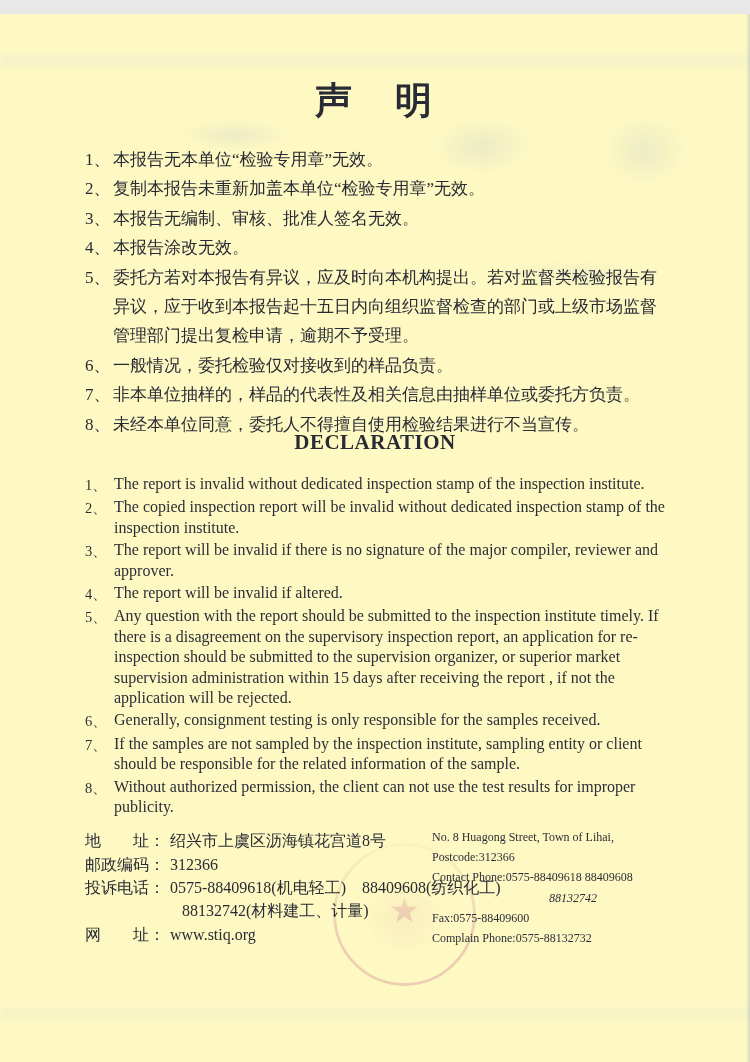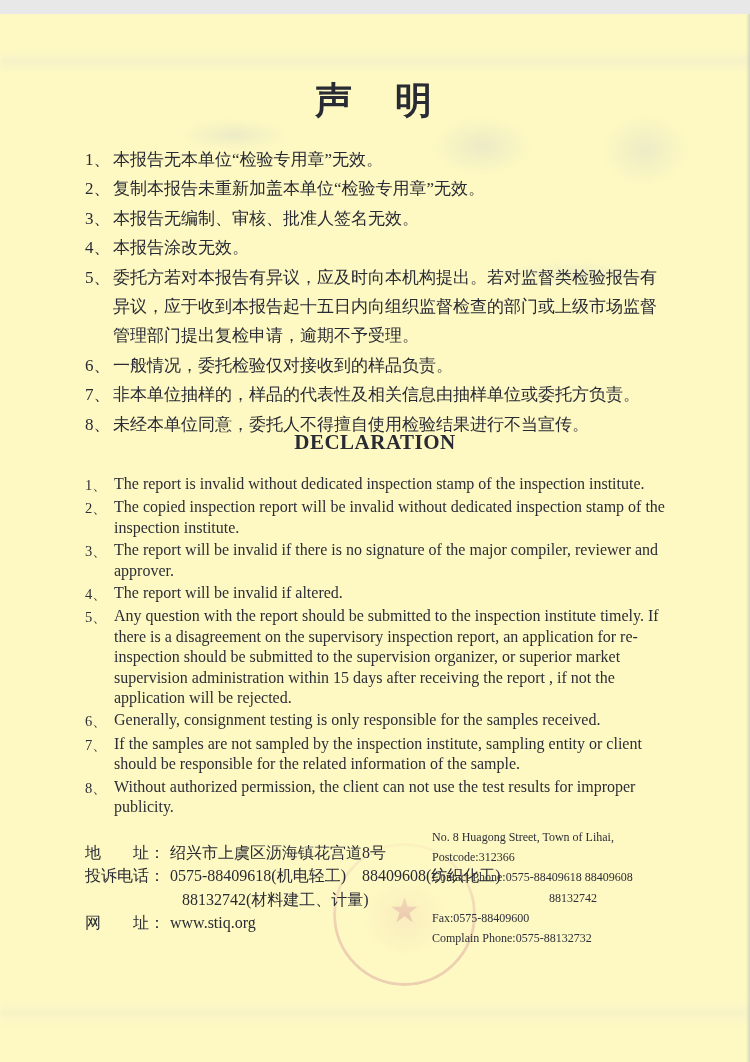--- a/index.html
+++ b/index.html
@@ -42,21 +42,21 @@
   
   .contact{position:absolute;top:813px;left:85px;width:630px;display:flex;align-items:center;z-index:2;}
   .contact-cn{flex:0 0 347px;width:347px;}
   .cn-row{font-size:16px;line-height:23.3px;white-space:nowrap;color:#292b34;}
   .cn-row .clabel{display:inline-block;width:64px;text-align:justify;text-align-last:justify;}
   .cn-row .cval{margin-left:5px;}
   .cn-row.indent{padding-left:97px;}
   .cn-row.indent .cval{margin-left:0;}
   .contact-en{flex:1;font-size:12px;line-height:20.2px;color:#2c2e37;}
   .en-line{white-space:nowrap;}
-  .en-line.indent{padding-left:117px;}
+  .en-line.indent{padding-left:117px;font-style:italic;}
 
   
   .stamp{position:absolute;left:333px;top:829px;width:137px;height:137px;border-radius:50%;
     border:3px solid rgba(200,110,140,.30);z-index:1;
     -webkit-mask-image:linear-gradient(180deg,rgba(0,0,0,.15) 0%,rgba(0,0,0,.55) 30%,#000 65%);
     mask-image:linear-gradient(180deg,rgba(0,0,0,.15) 0%,rgba(0,0,0,.55) 30%,#000 65%);}
   .stamp::after{content:"";position:absolute;inset:18%;border-radius:50%;
     background:radial-gradient(circle,rgba(200,110,140,.10),rgba(200,110,140,0) 72%);}
   .stamp-star{position:absolute;left:50%;top:47%;transform:translate(-50%,-50%);
     font-size:34px;color:rgba(200,110,140,.32);}
@@ -148,20 +148,21 @@
       </li>
   </ol>
 
   <div class="stamp">
     <span class="stamp-star">★</span>
   </div>
 
   <div class="contact">
     <div class="contact-cn">
       <div class="cn-row"><span class="clabel">地址</span><span class="ccolon">：</span><span class="cval">绍兴市上虞区沥海镇花宫道8号</span></div>
+      <div class="cn-row"><span class="clabel">邮政编码</span><span class="ccolon">：</span><span class="cval">312366</span></div>
       <div class="cn-row"><span class="clabel">投诉电话</span><span class="ccolon">：</span><span class="cval">0575-88409618(机电轻工)　88409608(纺织化工)</span></div>
       <div class="cn-row indent"><span class="cval">88132742(材料建工、计量)</span></div>
       <div class="cn-row"><span class="clabel">网址</span><span class="ccolon">：</span><span class="cval">www.stiq.org</span></div>
     </div>
     <div class="contact-en">
       <div class="en-line">No. 8 Huagong Street, Town of Lihai,</div>
       <div class="en-line">Postcode:312366</div>
       <div class="en-line">Contact Phone:0575-88409618 88409608</div>
       <div class="en-line indent">88132742</div>
       <div class="en-line">Fax:0575-88409600</div>

